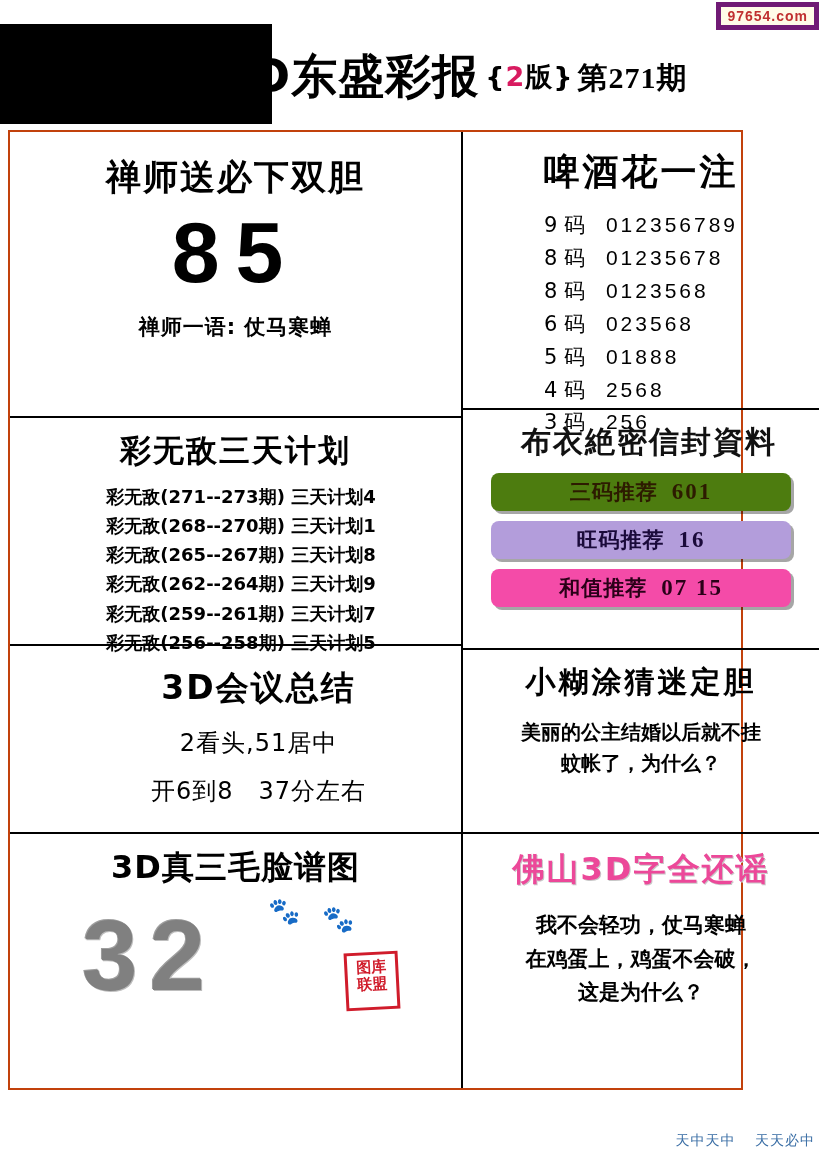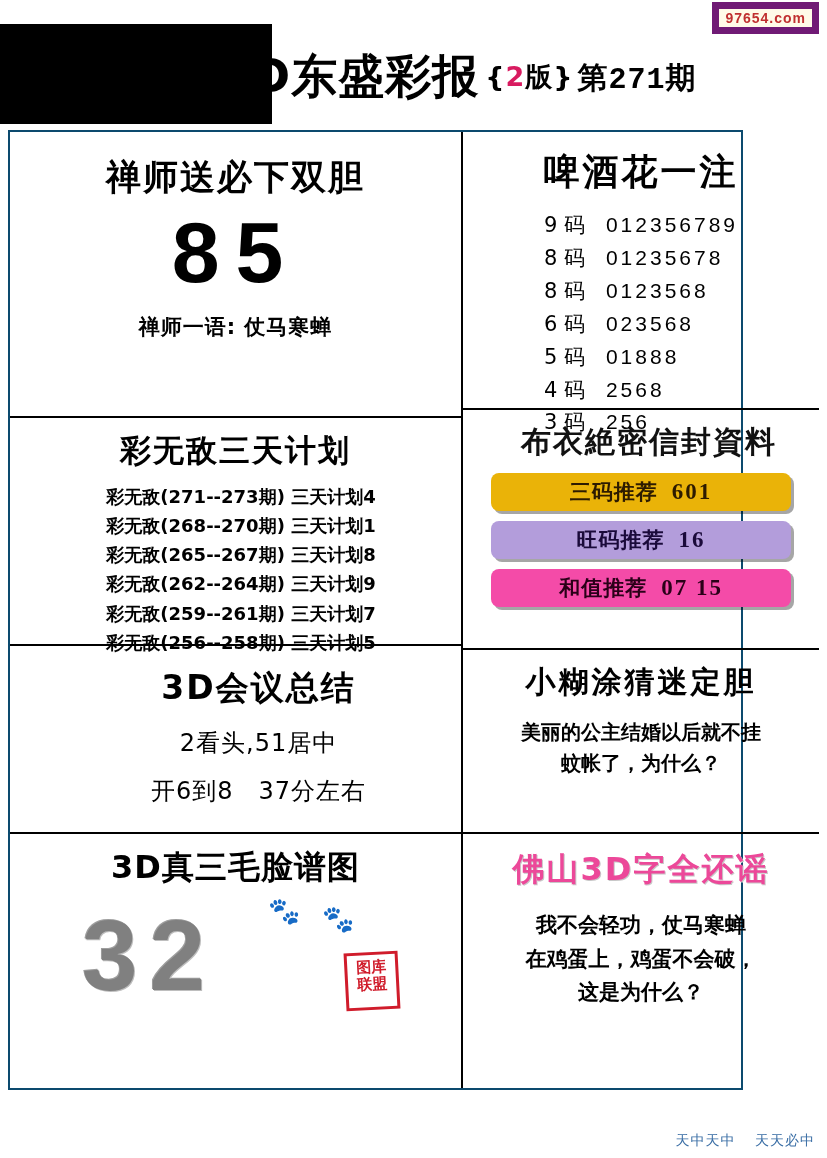--- a/index.html
+++ b/index.html
@@ -14,21 +14,21 @@
     font-family: "Liberation Sans", sans-serif;
     color: #000;
     overflow: hidden;
   }
 
   
   .top-watermark {
     position: absolute;
     top: 2px;
     right: 8px;
-    border: 7px solid #701a75;
+    border: 5px solid #701a75;
     background: #fffbe8;
     color: #c03030;
     font-size: 14px;
     font-weight: bold;
     padding: 1px 6px;
     letter-spacing: 1px;
     font-family: "Liberation Sans", sans-serif;
   }
 
   
@@ -64,31 +64,31 @@
     margin-left: 6px;
   }
   .header-ban .num {
     color: #d81b60;
   }
   .header-issue {
     font-size: 30px;
     font-weight: bold;
     vertical-align: 4px;
     margin-left: 4px;
-    font-family: Liberation Mono, monospace;
+    font-family: Liberation Serif, serif;
   }
 
   
   .sheet {
     position: absolute;
     left: 8px;
     top: 130px;
     width: 735px;
     height: 960px;
-    border: 2px solid #0c4a6e;
+    border: 2px solid #c2410c;
     box-sizing: border-box;
   }
   .col-div {
     position: absolute;
     left: 451px;
     top: 0;
     width: 2px;
     height: 100%;
     background: #000;
   }
@@ -389,21 +389,21 @@
       <div class="beer-row"><span class="k">8 码</span><span class="v">0123568</span></div>
       <div class="beer-row"><span class="k">6 码</span><span class="v">023568</span></div>
       <div class="beer-row"><span class="k">5 码</span><span class="v">01888</span></div>
       <div class="beer-row"><span class="k">4 码</span><span class="v">2568</span></div>
       <div class="beer-row"><span class="k">3 码</span><span class="v">256</span></div>
     </div>
   </div>
 
   <div class="cell" style="left:453px;top:278px;width:356px;height:238px;">
     <div class="bn-title">布衣絶密信封資料</div>
-    <div class="bar" style="background:#eab308;color:#2d1b00;">
+    <div class="bar" style="background:#4d7c0f;color:#2d1b00;">
       <span class="label">三码推荐</span>
         <span class="val">601</span>
     </div>
     <div class="bar" style="background:#b39ddb;color:#1a0a3a;">
       <span class="label">旺码推荐</span>
         <span class="val">16</span>
     </div>
     <div class="bar" style="background:#f44ba8;color:#2a0018;">
       <span class="label">和值推荐</span>
         <span class="val">07 15</span>

